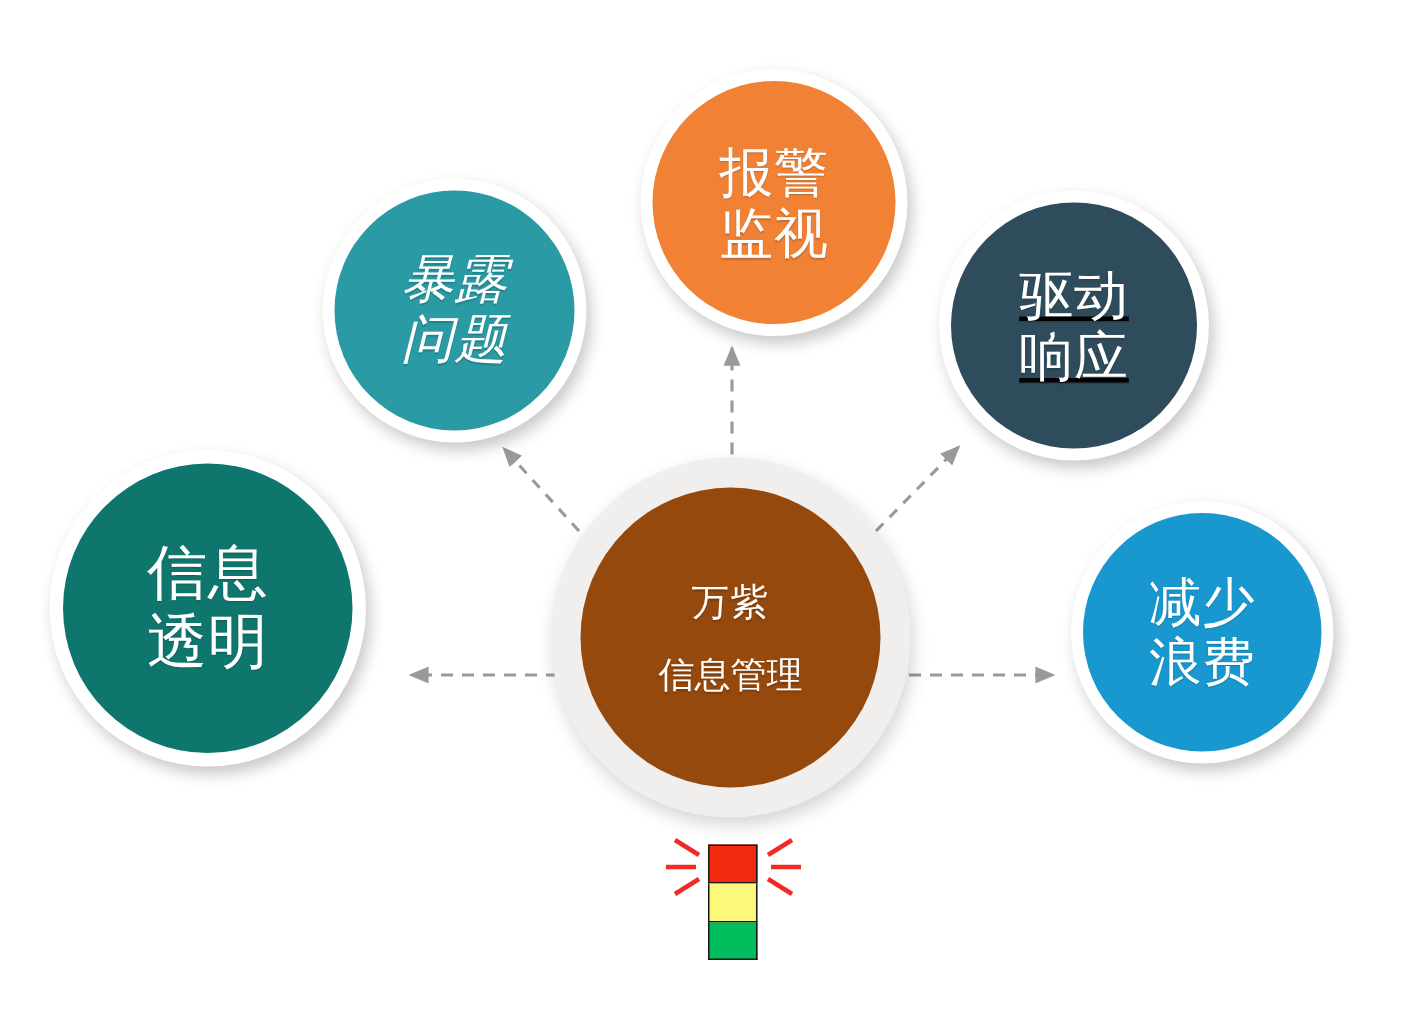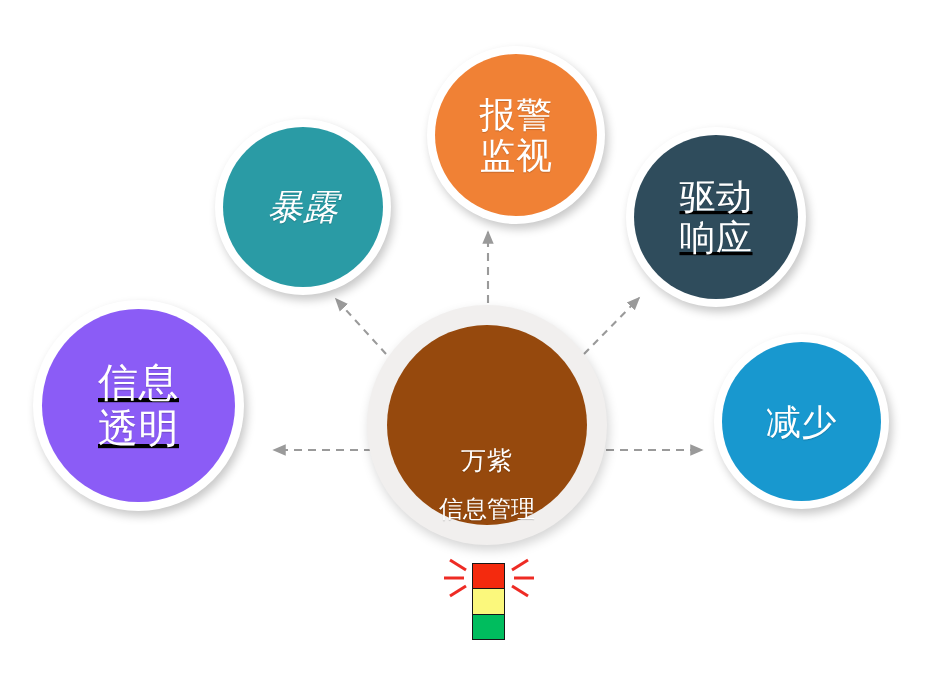--- a/index.html
+++ b/index.html
@@ -65,21 +65,21 @@
     justify-content: center;
     box-sizing: border-box;
   }
   #hub .hub-disc {
     border-radius: 50%;
     width: 200px;
     height: 200px;
     display: flex;
     flex-direction: column;
     align-items: center;
-    justify-content: flex-end;
+    justify-content: center;
     box-sizing: border-box;
   }
   #hub .hub-text {
     color: #ffffff;
     text-align: center;
     text-shadow: 0 1px 1px rgba(0,0,0,0.2);
     white-space: nowrap;
   }
   #hub .hub-l1 { font-size: 25px; margin-bottom: 16px; letter-spacing: 1px; }
   #hub .hub-l2 { font-size: 27px; margin-bottom: 16px; letter-spacing: 0px; }
@@ -146,46 +146,48 @@
         <span class="label-line">报警</span>
         <span class="label-line">监视</span>
       </div>
     </div>
   </div>
 
   <div class="node ring-thin" style="left:215px; top:119px; width:176px; height:176px;font-style:italic;">
     <div class="disc" style="background:#2a9ba5;">
       <div class="label" style="font-size:35px;">
         <span class="label-line">暴露</span>
+        <span class="label-line">问题</span>
       </div>
     </div>
   </div>
 
   <div class="node ring-thin" style="left:626px; top:127px; width:180px; height:180px;text-decoration:underline;">
     <div class="disc" style="background:#2f4c5c;">
       <div class="label" style="font-size:36px;">
         <span class="label-line">驱动</span>
         <span class="label-line">响应</span>
       </div>
     </div>
   </div>
 
   <div class="node ring-wide" style="left:33px; top:300px; width:211px; height:211px;">
-    <div class="disc" style="background:#8b5cf6;text-decoration:underline;">
+    <div class="disc" style="background:#0f766e;">
       <div class="label" style="font-size:40px;">
         <span class="label-line">信息</span>
         <span class="label-line">透明</span>
       </div>
     </div>
   </div>
 
   <div class="node ring-thin" style="left:714px; top:334px; width:175px; height:175px;">
     <div class="disc" style="background:#1898cf;">
       <div class="label" style="font-size:35px;">
         <span class="label-line">减少</span>
+        <span class="label-line">浪费</span>
       </div>
     </div>
   </div>
 
   <div id="hub" style="left:367px; top:305px; width:240px; height:240px;">
     <div class="hub-disc" style="background:#96490d;">
       <span class="hub-text hub-l1">万紫</span>
       <span class="hub-text hub-l3">信息管理</span>
     </div>
   </div>

